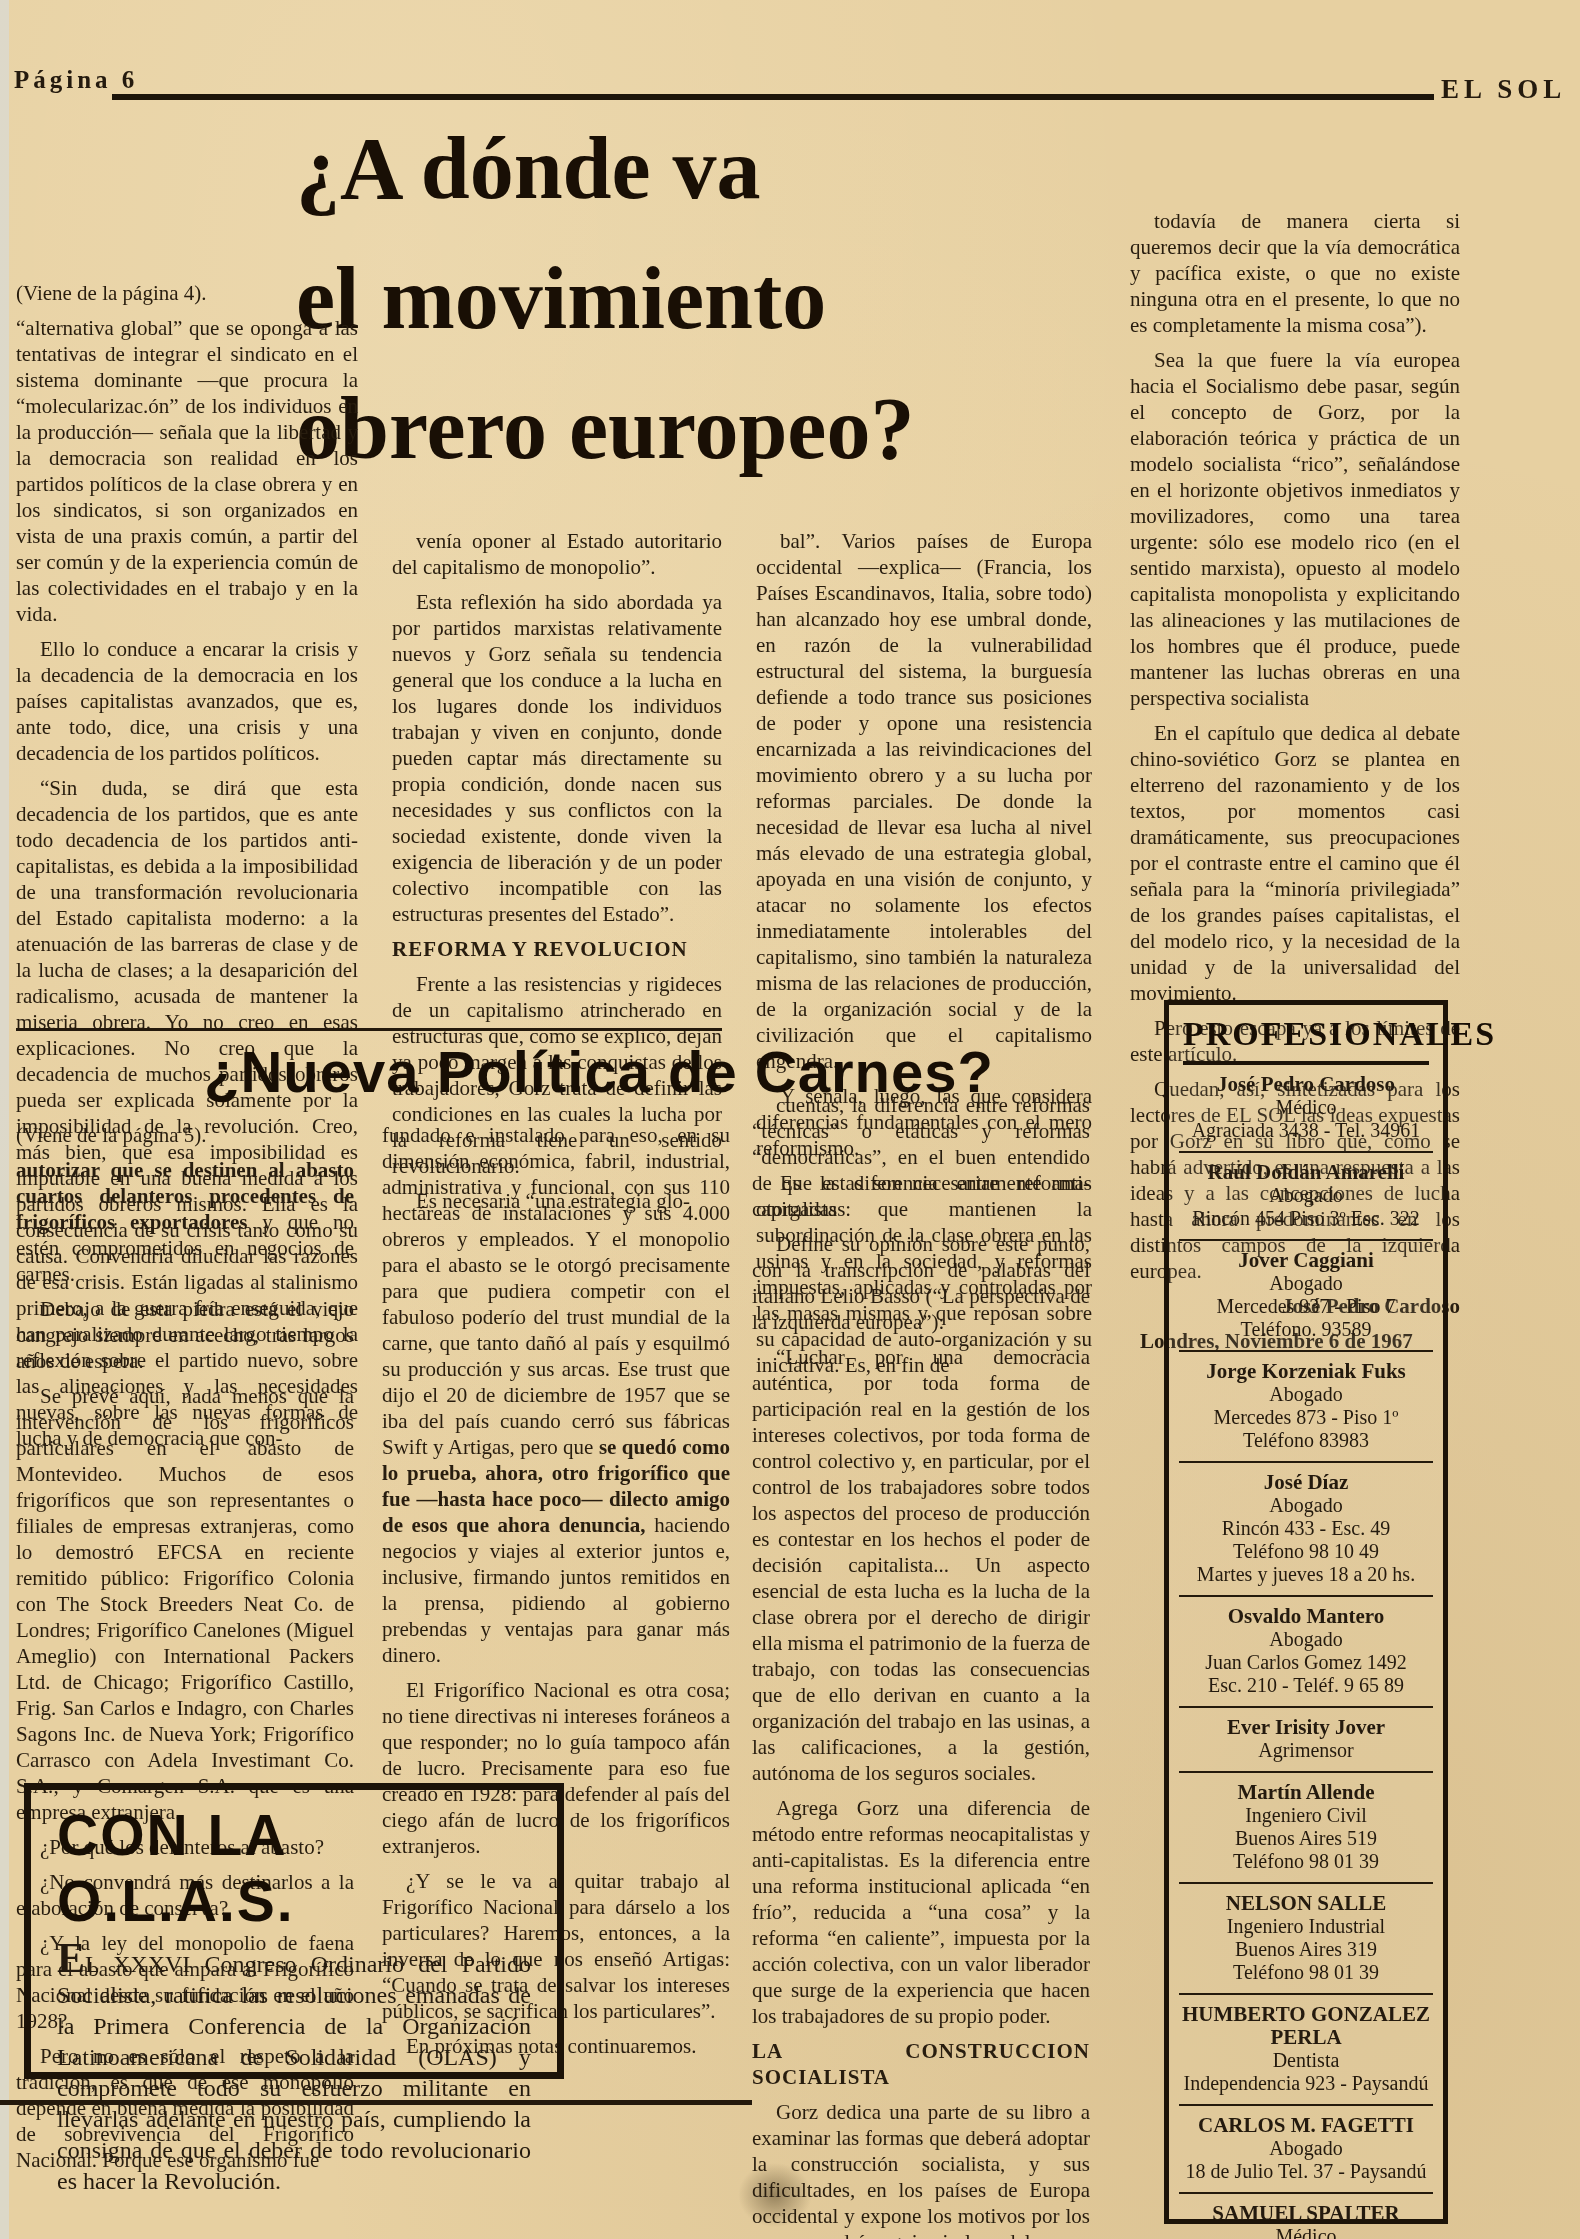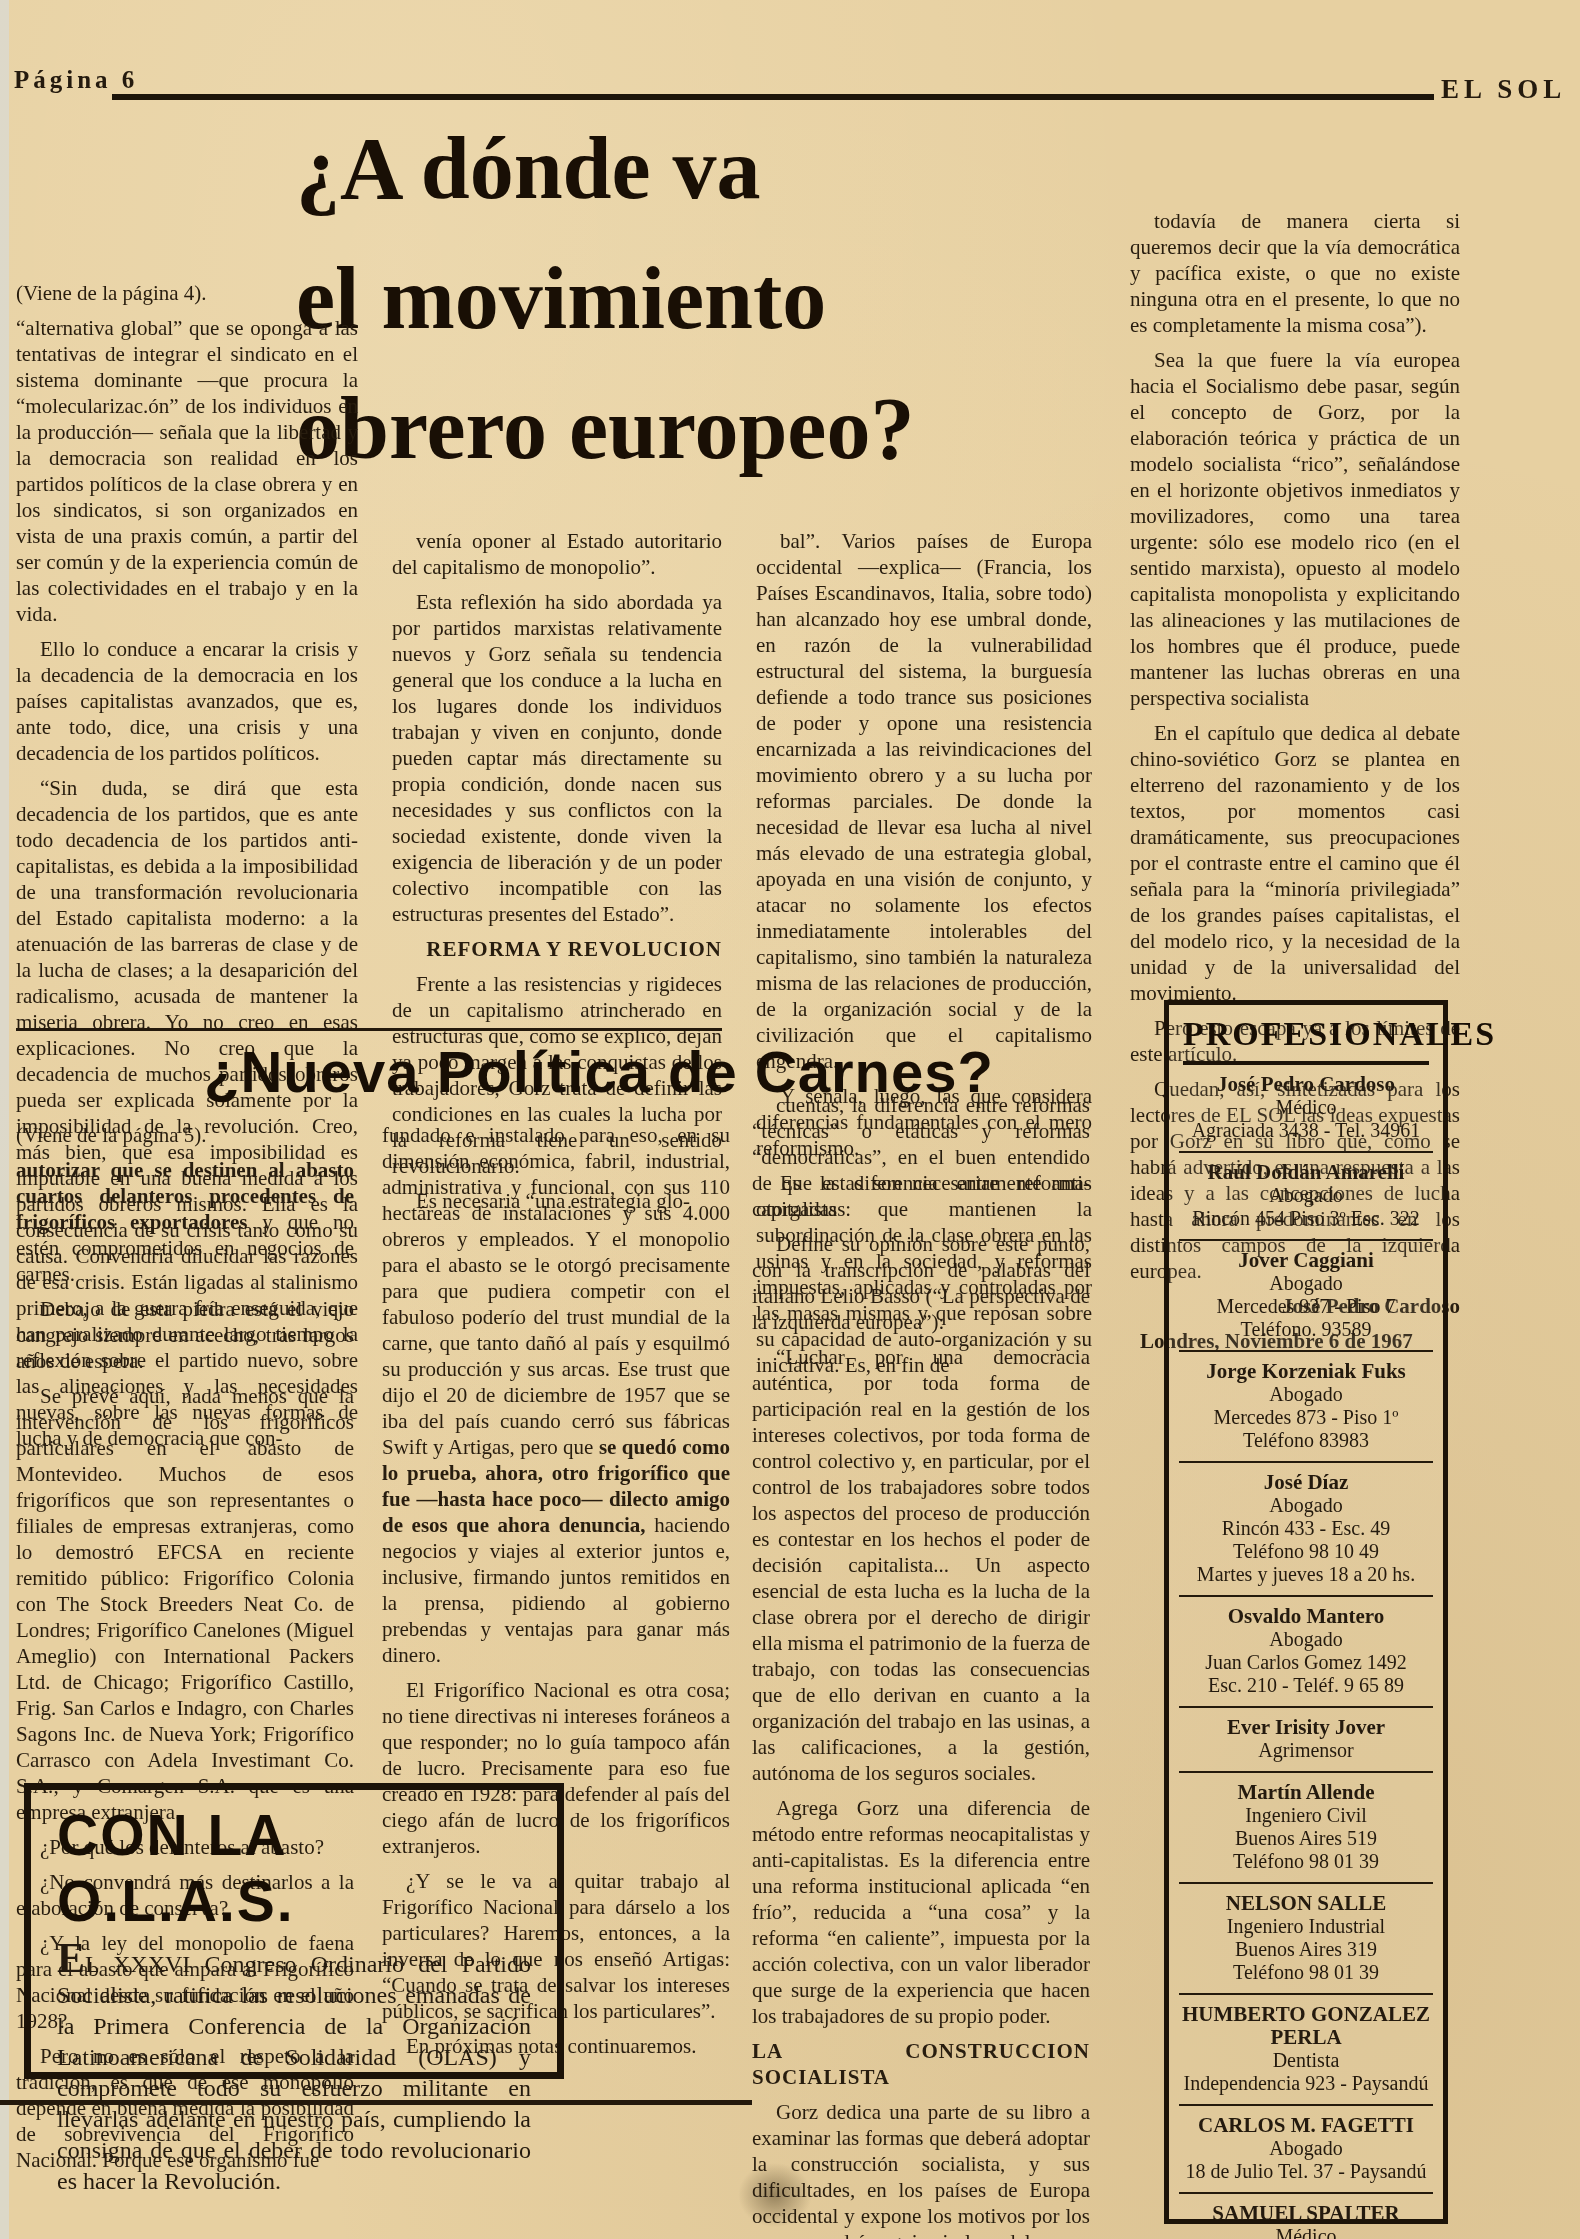--- a/index.html
+++ b/index.html
@@ -35,21 +35,21 @@
     position:absolute;left:204px;top:1038px;margin:0;
     font-family:"Liberation Sans","DejaVu Sans",sans-serif;
     font-weight:bold;font-size:58px;color:#170e04;letter-spacing:1px;
   }
 
   
   .col{position:absolute;font-size:21px;line-height:26px;text-align:justify;color:#281d0f;}
   .col p{margin:0 0 9px;}
   .ind{text-indent:24px;}
   .cont{font-weight:normal;text-indent:0;margin:0 0 2px;}
-  .subhead{font-weight:bold;text-align:right;letter-spacing:1px;margin:18px 0 16px;text-indent:0;}
+  .subhead{font-weight:bold;text-align:left;letter-spacing:1px;margin:18px 0 16px;text-indent:0;}
   .subhead.justified{text-align:justify;text-align-last:justify;}
   .signature{font-weight:bold;text-align:right;margin:18px 6px 0 0;}
   .dateline{font-weight:bold;margin:26px 0 0;text-indent:10px;}
 
   .thin-rule{position:absolute;background:#24190c;}
 
   
   .olas-box{
     position:absolute;left:24px;top:1783px;width:540px;height:296px;
     border:7px solid #1c1308;padding:12px 26px 10px;box-sizing:border-box;

